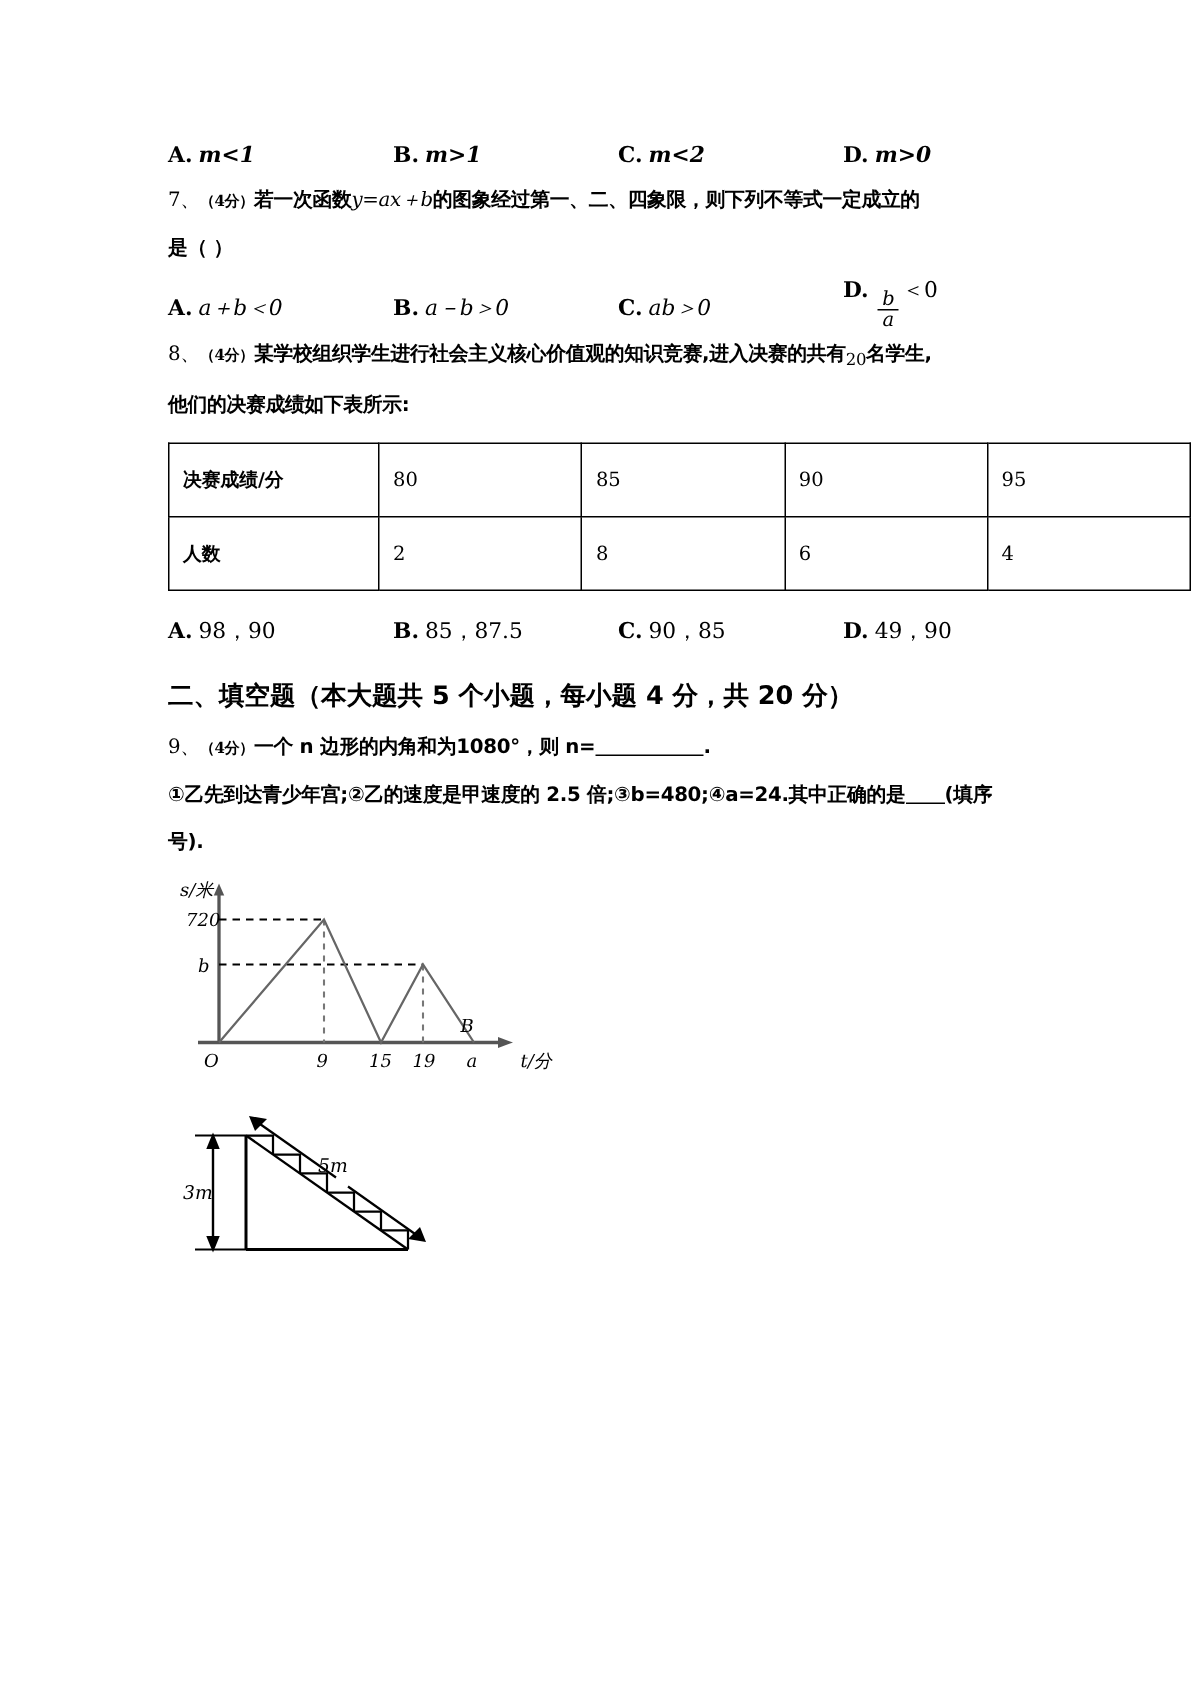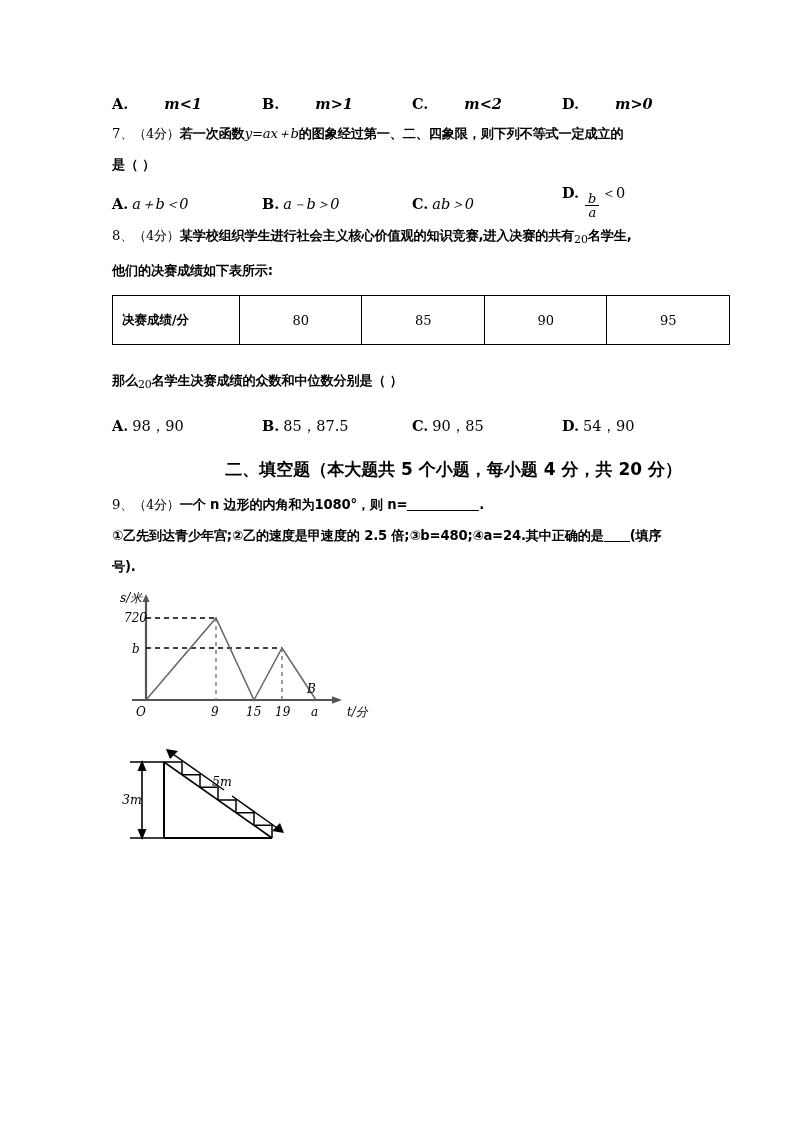--- a/index.html
+++ b/index.html
@@ -47,21 +47,21 @@
     margin-right: 4px;
     font-size: 14.5px;
   }
   .opt-body {
     font-style: italic;
     font-family: "DejaVu Serif", "Liberation Serif", serif;
     font-size: 14.5px;
   }
   .opt-body.plain { font-style: normal; }
   .opt-q6 .opt { font-weight: bold; }
-  .opt-q6 .opt-body { font-weight: bold; margin-left: 32px; }
+  .opt-q6 .opt-body { font-weight: bold; }
 
   .w1 { width: 150px; }
   .w2 { width: 150px; }
   .w3 { width: 150px; }
 
   
   .frac {
     display: inline-flex;
     flex-direction: column;
     align-items: center;
@@ -84,22 +84,22 @@
     line-height: 31px;
     letter-spacing: -0.2px;
     white-space: nowrap;
   }
   .qnum {
     font-family: "DejaVu Serif", "Liberation Serif", serif;
     font-weight: normal;
   }
   .score {
     font-family: "DejaVu Serif", "Liberation Serif", serif;
-    font-weight: normal;
-    font-size: 13px;
+    font-weight: bold;
+    font-size: 10px;
   }
   .ital {
     font-style: italic;
     font-family: "DejaVu Serif", "Liberation Serif", serif;
     font-weight: normal;
     text-align: center;
   }
   .sub20 {
     font-size: 11px;
     vertical-align: -3px;
@@ -124,52 +124,50 @@
     display: inline-block;
     border-bottom: 1.4px solid #000;
     width: 26px;
     height: 14px;
     vertical-align: -2px;
   }
 
   
   table.scores {
     border-collapse: collapse;
-    width: 618px;
+    width: 682px;
     margin-top: 9px;
-    margin-bottom: 20px;
+    margin-bottom: 4px;
     table-layout: fixed;
   }
   table.scores td {
     border: 1.1px solid #000;
     height: 48px;
     padding: 0 9px;
     font-family: "DejaVu Sans", "Liberation Sans", sans-serif;
     font-size: 12.5px;
     font-weight: bold;
     vertical-align: middle;
   }
   table.scores td.num {
     font-family: "DejaVu Serif", "Liberation Serif", serif;
     font-weight: normal;
     font-size: 13px;
-    text-align: center;
   }
   table.scores col.c0 { width: 116px; }
   table.scores col.cx { width: 112px; }
 
   
   .section-head {
     font-family: "DejaVu Sans", "Liberation Sans", sans-serif;
     font-weight: bold;
     font-size: 17px;
     margin-top: 22px;
     margin-bottom: 8px;
     letter-spacing: 0px;
-    text-align: right;
   }
 
   
   .fig-graph {
     position: relative;
     width: 265px;
     height: 150px;
     margin-top: 6px;
     margin-left: 4px;
   }
@@ -255,43 +253,47 @@
           <col class="cx">
         </colgroup>
       <tbody>
         <tr>
           <td>决赛成绩/分</td>
           <td class="num">80</td>
           <td class="num">85</td>
           <td class="num">90</td>
           <td class="num">95</td>
         </tr>
+        <tr>
+          <td>人数</td>
+          <td class="num">2</td>
+          <td class="num">8</td>
+          <td class="num">6</td>
+          <td class="num">4</td>
+        </tr>
       </tbody>
     </table>
 
-    <div class="qline">
-      <span>那么</span><span class="sub20">20</span><span>名学生决赛成绩的众数和中位数分别是（    ）</span>
-    </div>
 
     <div class="opt-row" style="margin-top:6px;">
       <div class="opt w1">
         <span class="opt-label">A.</span>
         <span class="opt-body plain">98，90</span>
       </div>
       <div class="opt w2">
         <span class="opt-label">B.</span>
         <span class="opt-body plain">85，87.5</span>
       </div>
       <div class="opt w3">
         <span class="opt-label">C.</span>
         <span class="opt-body plain">90，85</span>
       </div>
       <div class="opt">
         <span class="opt-label">D.</span>
-        <span class="opt-body plain">54，90</span>
+        <span class="opt-body plain">49，90</span>
       </div>
     </div>
 
     <div class="section-head">二、填空题（本大题共 5 个小题，每小题 4 分，共 20 分）</div>
 
     <div class="qline">
       <span class="qnum">9、</span><span class="score">（4分）</span><span>一个 n 边形的内角和为1080°，则 n=</span><span class="blank-long"></span><span>.</span>
     </div>
 
     <div class="qline">

